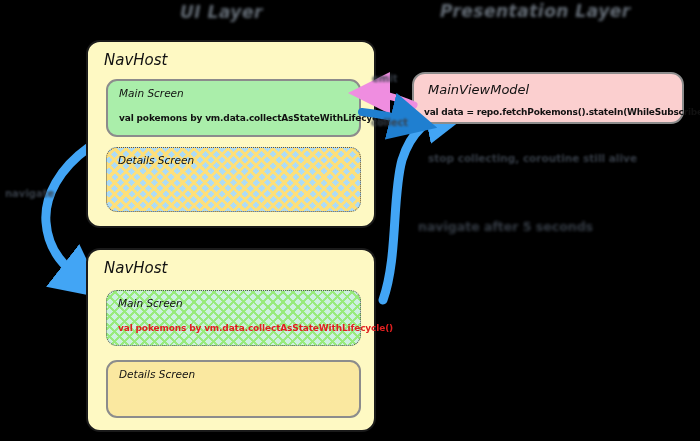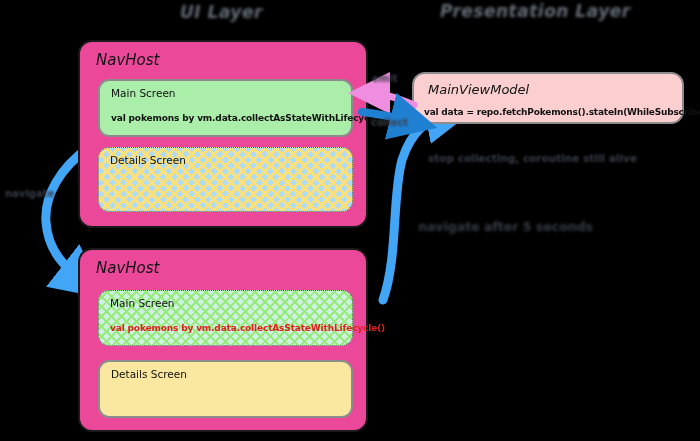--- a/index.html
+++ b/index.html
@@ -33,24 +33,25 @@
     white-space: nowrap;
     filter: blur(1.6px);
     opacity: 0.92;
   }
   #title-ui   { left: 180px; top: 2px; }
   #title-pres { left: 440px; top: 1px; }
 
   
   .navhost {
     position: absolute;
-    background: #ec4899;
+    background: #fef9c3;
     border: 2.5px solid #1a1a1a;
     border-radius: 14px;
     box-sizing: border-box;
+    margin-left: 8px;
   }
   .navhost-label {
     position: absolute;
     left: 16px;
     top: 9px;
     font-family: "DejaVu Sans", sans-serif;
     font-size: 15px;
     font-style: italic;
     color: #111111;
     white-space: nowrap;
@@ -59,20 +60,21 @@
   .screen-box {
     position: absolute;
     box-sizing: border-box;
     border-radius: 11px;
   }
   .screen-title {
     position: absolute;
     left: 11px;
     top: 6px;
     font-size: 10.5px;
+    font-style: italic;
     color: #111111;
     white-space: nowrap;
   }
   .screen-code {
     position: absolute;
     left: 11px;
     font-size: 9px;
     font-weight: bold;
     color: #111111;
     white-space: nowrap;

